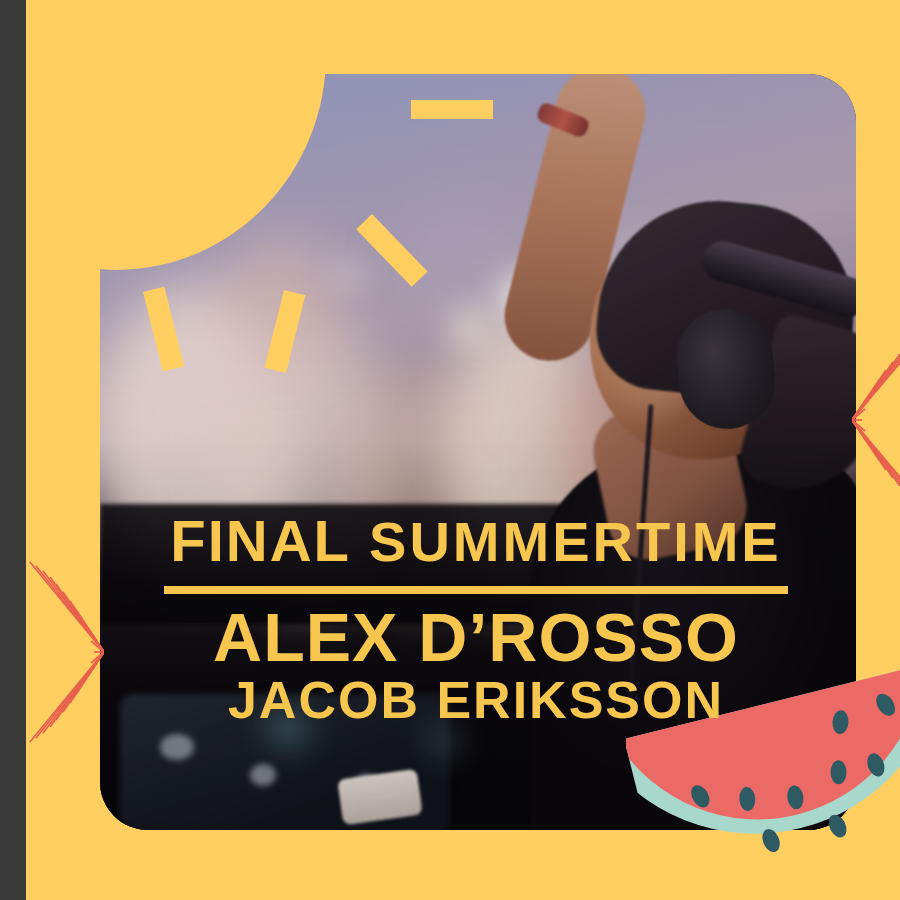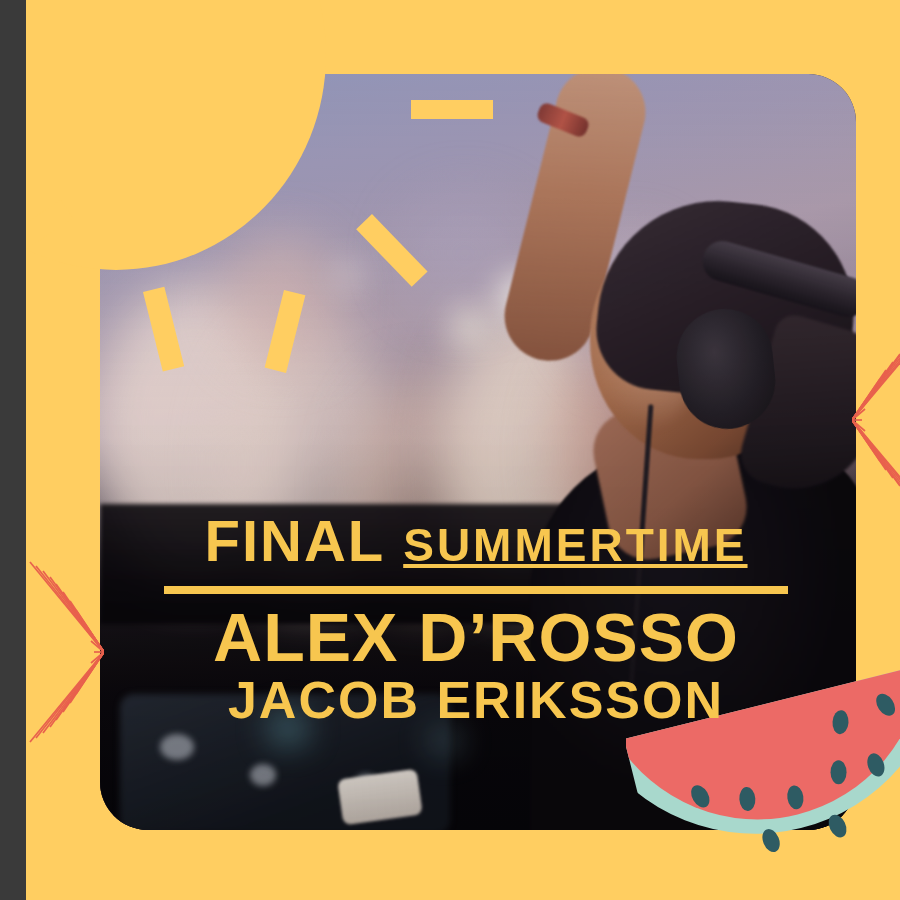--- a/index.html
+++ b/index.html
@@ -311,24 +311,23 @@
     gap: 18px;
     line-height: 1;
     white-space: nowrap;
   }
   .headline .word-final {
     font-size: 58px;
     font-weight: 700;
     letter-spacing: 2px;
   }
   .headline .word-summertime {
-    font-size: 46px;
+    font-size: 56px;
     font-weight: 600;
     letter-spacing: 3px;
-    text-decoration: underline;
   }
   .rule {
     width: 624px;
     height: 8px;
     background: #f7c64f;
     margin: 16px auto 8px auto;
   }
   .artist-main {
     font-size: 68px;
     font-weight: 700;

